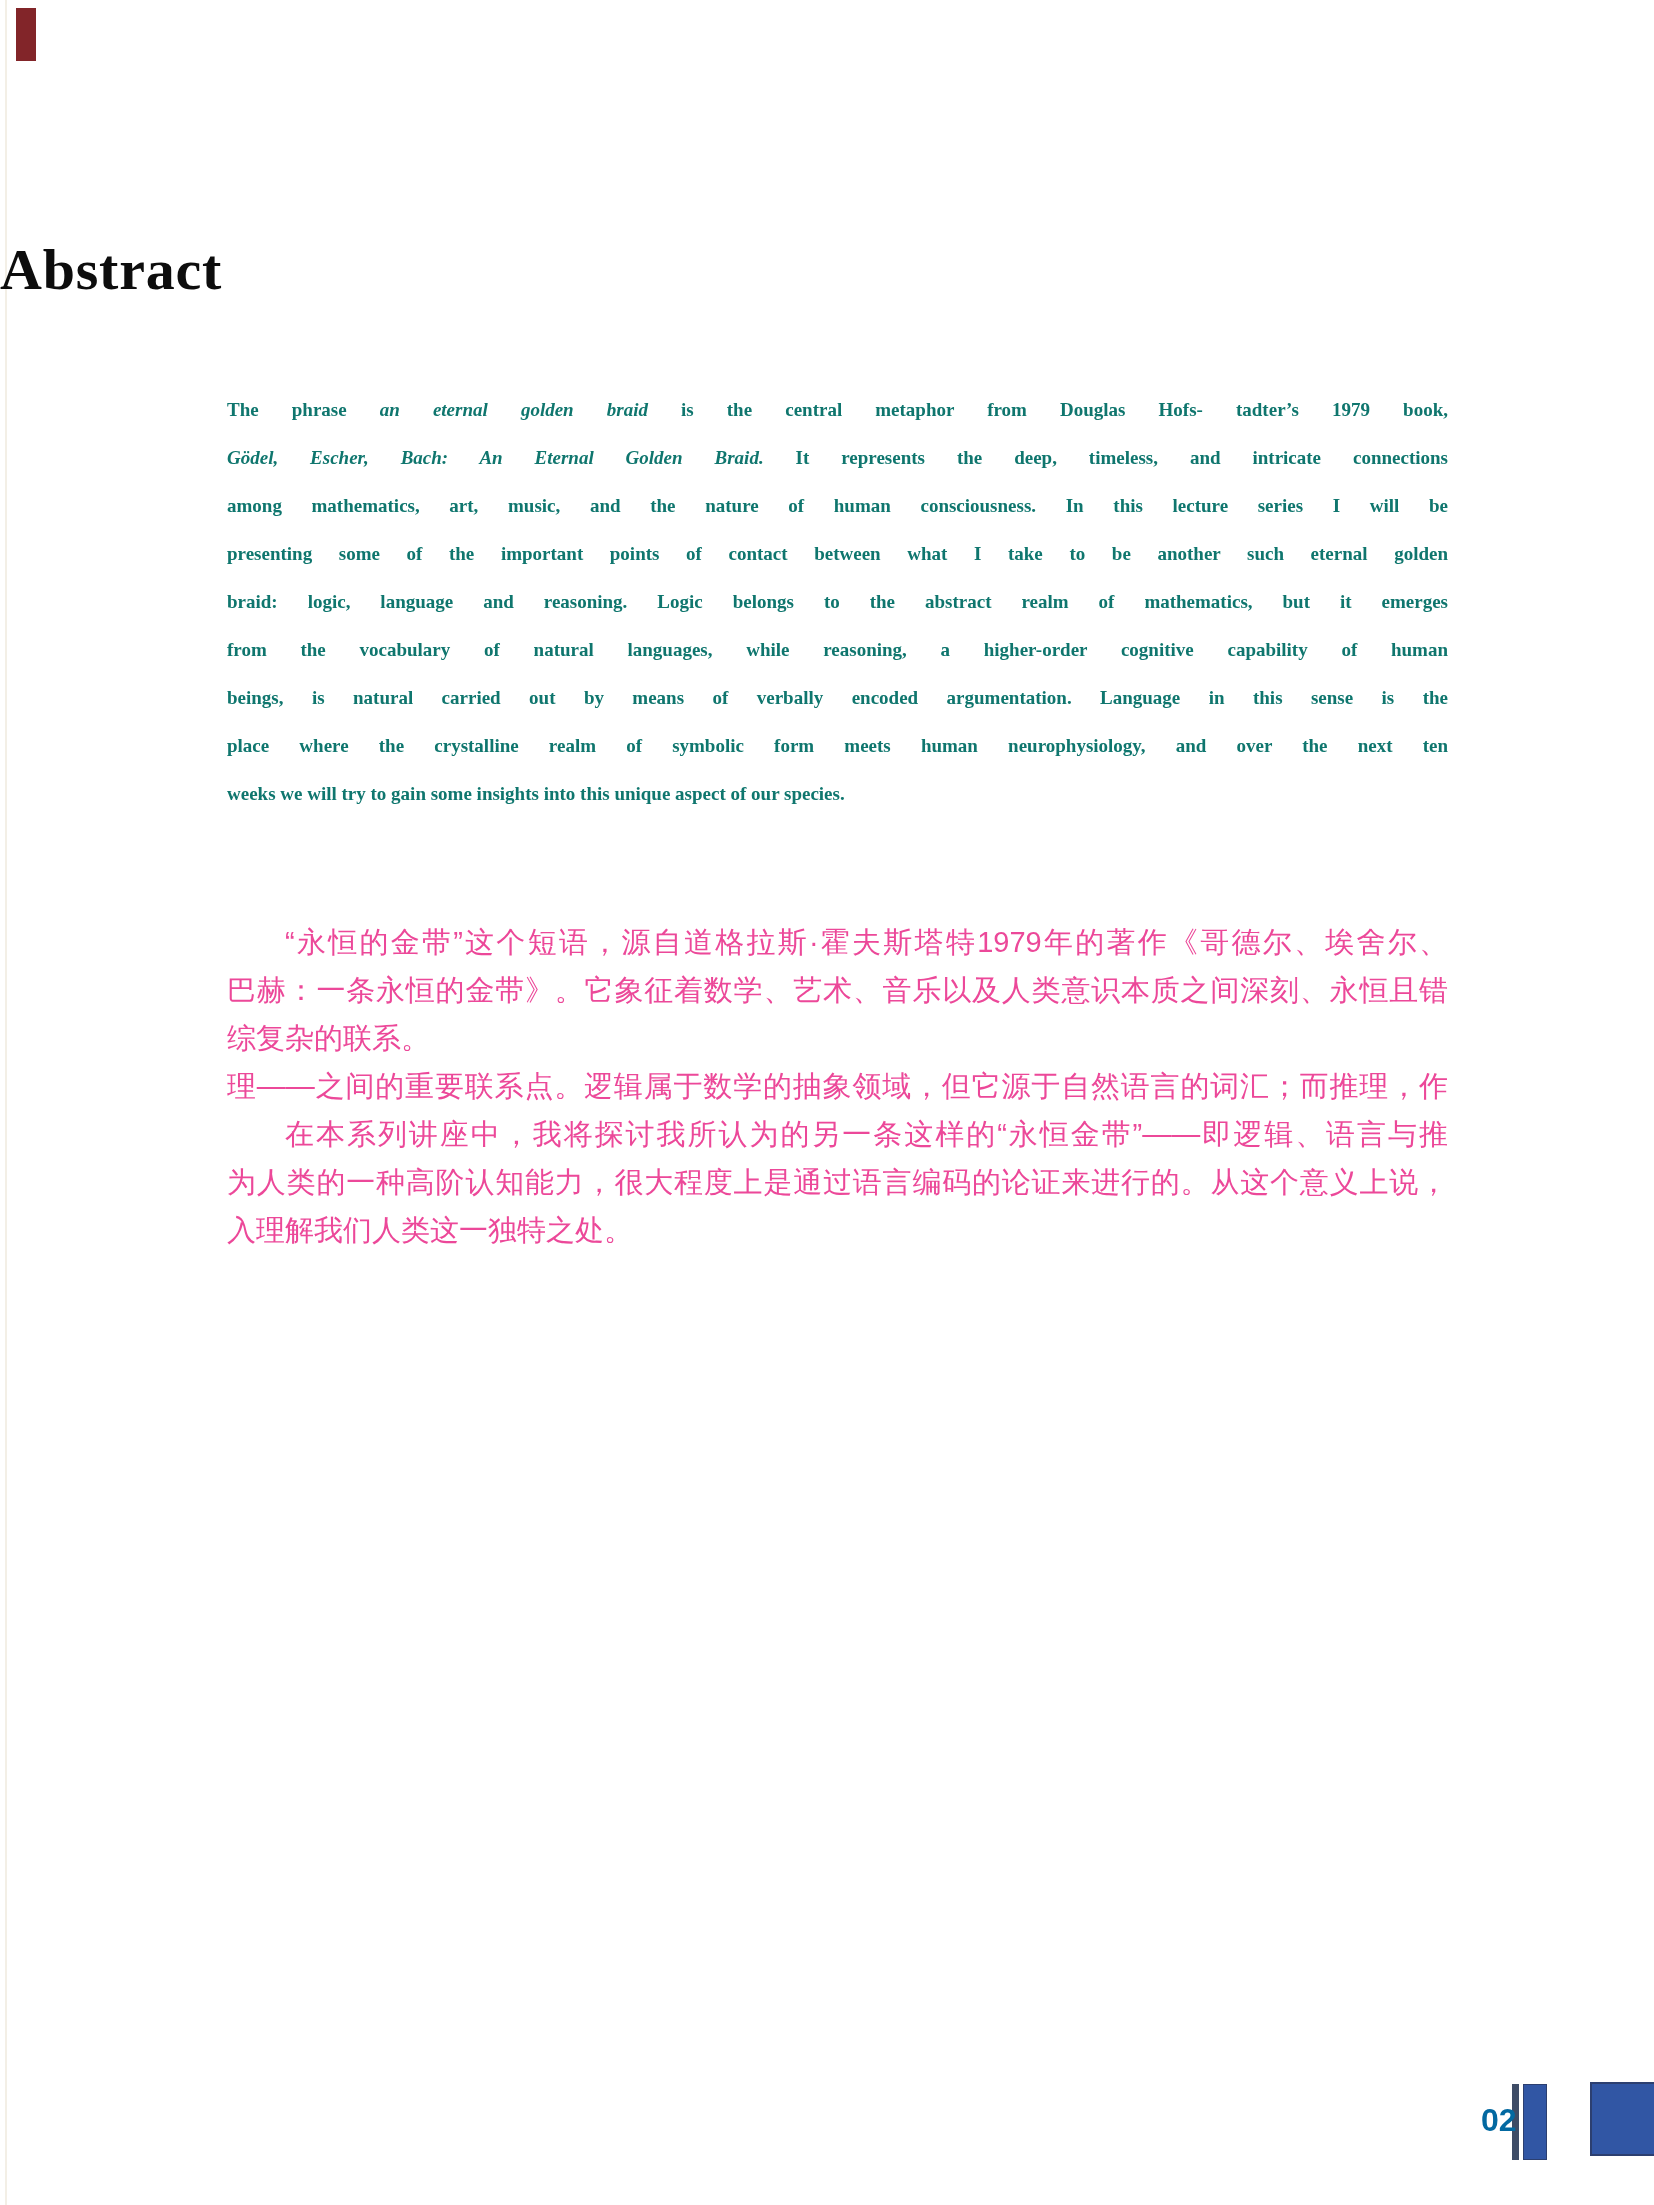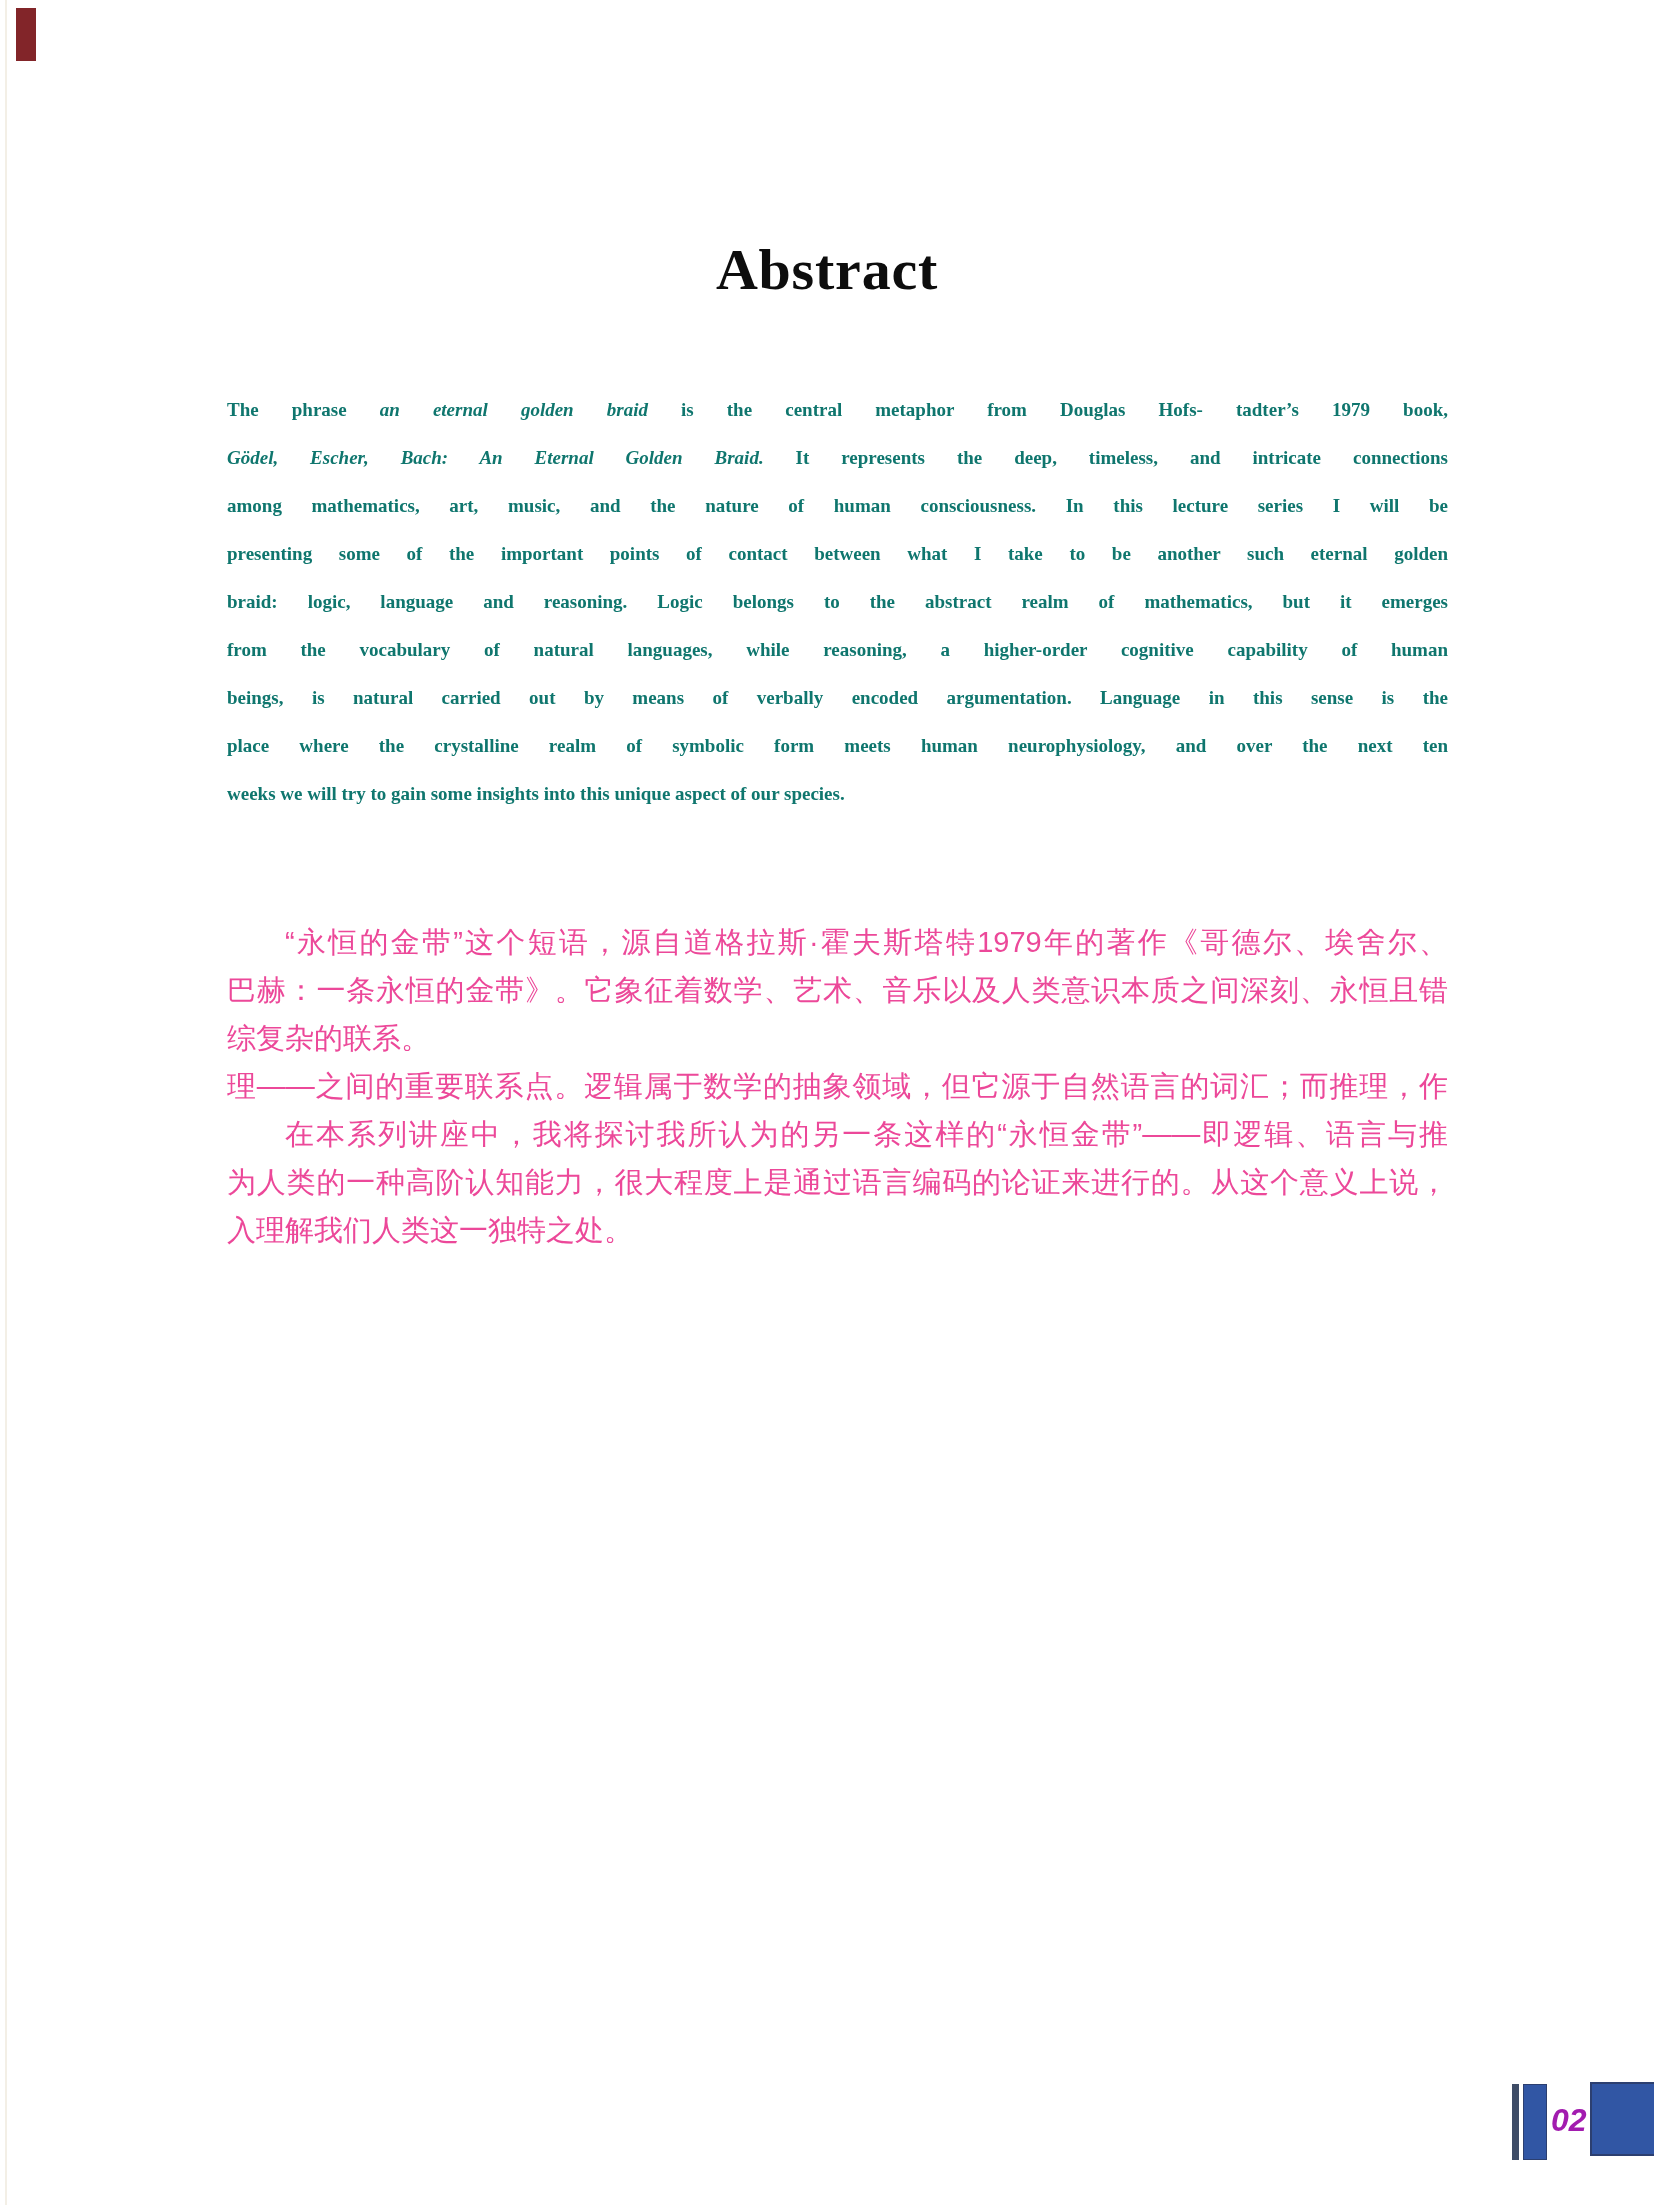--- a/index.html
+++ b/index.html
@@ -30,21 +30,20 @@
   .corner-mark {
     position: absolute;
     left: 16px; top: 8px;
     width: 20px; height: 53px;
     background: #822529;
   }
   .doc-title {
     position: absolute;
     left: 0; top: 199px;
     width: 1654px;
-    text-align: center;
     font-size: 58px;
     font-weight: 700;
     letter-spacing: 0.8px;
     line-height: 1.1;
     color: #0d0d0d;
   }
   .english-abstract {
     position: absolute;
     left: 227px; top: 386px;
     width: 1221px;
@@ -94,28 +93,27 @@
   .footer-wide-bar {
     position: absolute;
     left: 1523px; top: 2084px;
     width: 24px; height: 76px;
     background: #3156A4;
     border: 1.6px solid #2C3F70;
     box-sizing: border-box;
   }
   .footer-page-number {
     position: absolute;
-    left: 1551px; top: 2102px;
+    left: 1481px; top: 2102px;
     width: 39px;
     font-family: "Liberation Sans", "DejaVu Sans", sans-serif;
     font-size: 32px;
     font-weight: 700;
-    color: #a21caf;
+    color: #0369a1;
     line-height: 37px;
-    font-style: italic;
   }
   .footer-edge-block {
     position: absolute;
     left: 1590px; top: 2082px;
     width: 65px; height: 74px;
     background: #3156A4;
     border-top: 2.4px solid #2C3F70;
     border-bottom: 2.4px solid #2C3F70;
     border-left: 2.4px solid #2C3F70;
     box-sizing: border-box;

